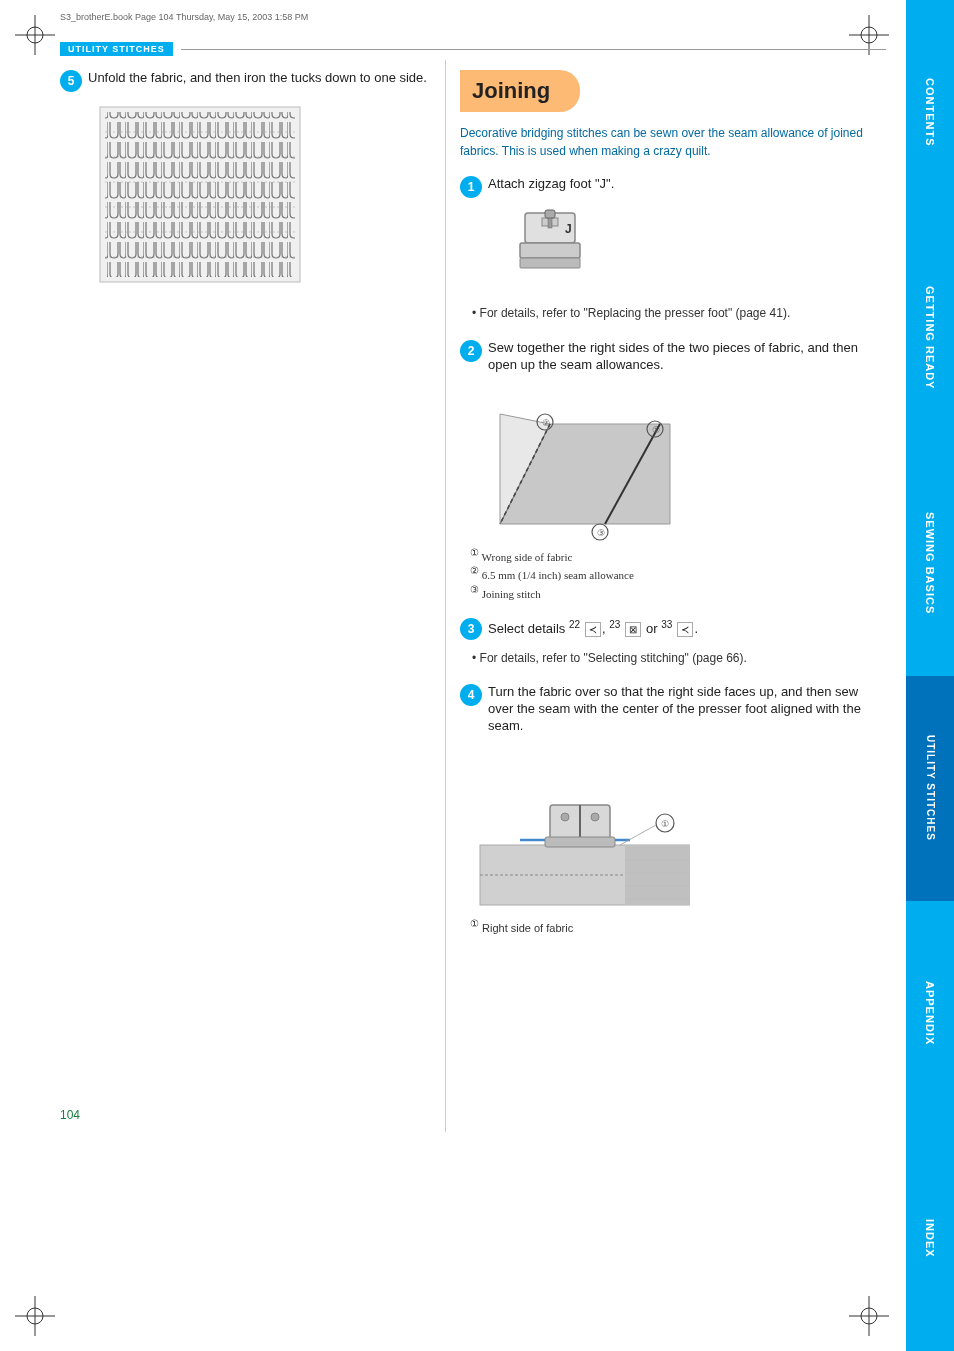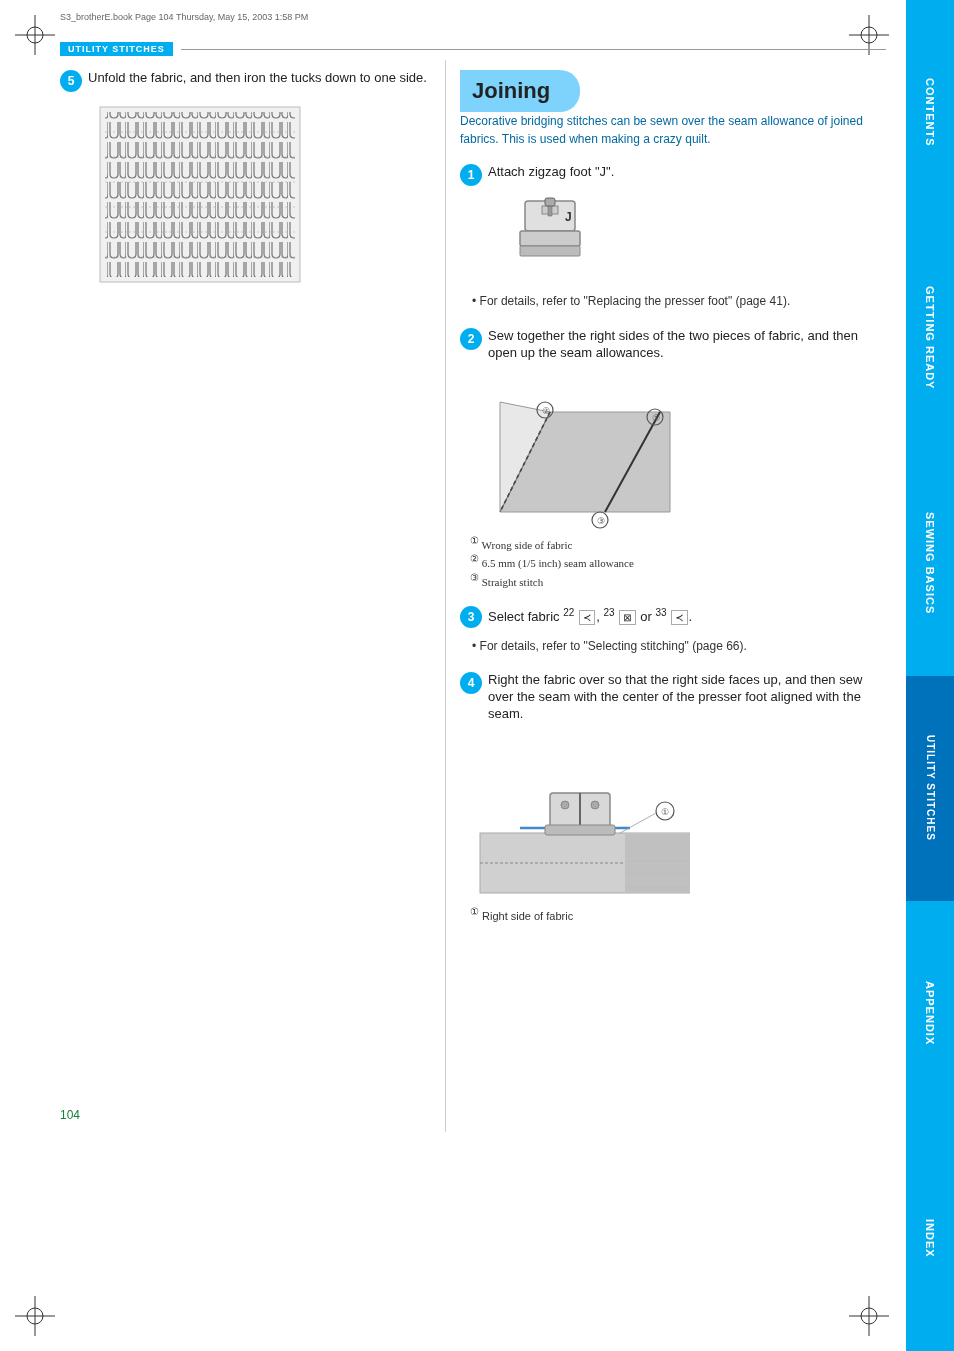--- a/index.html
+++ b/index.html
@@ -115,24 +115,24 @@
     }
     .step-header-text {
       font-size: 13px;
       font-weight: normal;
       line-height: 1.3;
       flex: 1;
     }
 
     
     .joining-title-box {
-      background: #7dd3fc;
+      background: #fdba74;
       border-radius: 0 20px 20px 0;
       padding: 8px 30px 8px 12px;
-      margin-bottom: 0;
+      margin-bottom: 12px;
       display: inline-block;
     }
     .joining-title-box h2 {
       font-size: 22px;
       font-weight: bold;
       color: #222;
     }
 
     
     .desc-text {
@@ -367,56 +367,56 @@
 
           <line x1="30" y1="140" x2="80" y2="40" stroke="#666" stroke-width="0.8"></line>
         </svg>
       </div>
 
       <div style="margin-left:10px;font-family:Liberation Serif, serif;">
         <div class="legend-item">
           <span class="legend-num">①</span> <span>Wrong side of fabric</span>
         </div>
         <div class="legend-item">
-          <span class="legend-num">②</span> <span>6.5 mm (1/5 inch) seam allowance</span>
+          <span class="legend-num">②</span> <span>6.5 mm (1/4 inch) seam allowance</span>
         </div>
         <div class="legend-item">
-          <span class="legend-num">③</span> <span>Straight stitch</span>
+          <span class="legend-num">③</span> <span>Joining stitch</span>
         </div>
       </div>
     </div>
 
     
     <div class="step-section">
       <div class="step-header">
         <div class="step-circle">
           <span>3</span>
         </div>
         <div class="step-header-text">
-          <span>Select fabric </span>
+          <span>Select details </span>
           <sup>22</sup>
           <span style="border:1px solid #aaa;padding:1px 3px;font-size:10px;margin:0 1px;">≺</span>,
           <sup>23</sup>
           <span style="border:1px solid #aaa;padding:1px 3px;font-size:10px;margin:0 1px;position:relative;">⊠</span>
           or <sup>33</sup>
           <span style="border:1px solid #aaa;padding:1px 3px;font-size:10px;margin:0 1px;">≺</span>.
         </div>
       </div>
       <div class="bullet-point">
         <span>For details, refer to "Selecting stitching" (page 66).</span>
       </div>
     </div>
 
     
     <div class="step-section">
       <div class="step-header">
         <div class="step-circle">
           <span>4</span>
         </div>
-        <div class="step-header-text">Right the fabric over so that the right side faces up, and then sew over the seam with the center of the presser foot aligned with the seam.</div>
+        <div class="step-header-text">Turn the fabric over so that the right side faces up, and then sew over the seam with the center of the presser foot aligned with the seam.</div>
       </div>
 
       <div style="margin-left:10px;">
         <svg width="220" height="170" viewBox="0 0 220 170">
 
           <rect x="10" y="100" width="210" height="60" fill="#d0d0d0" stroke="#aaa" stroke-width="1"></rect>
 
           <line x1="10" y1="130" x2="220" y2="130" stroke="#888" stroke-width="1" stroke-dasharray="3,2"></line>
 
           <line x1="50" y1="95" x2="160" y2="95" stroke="#4488cc" stroke-width="2.5"></line>

